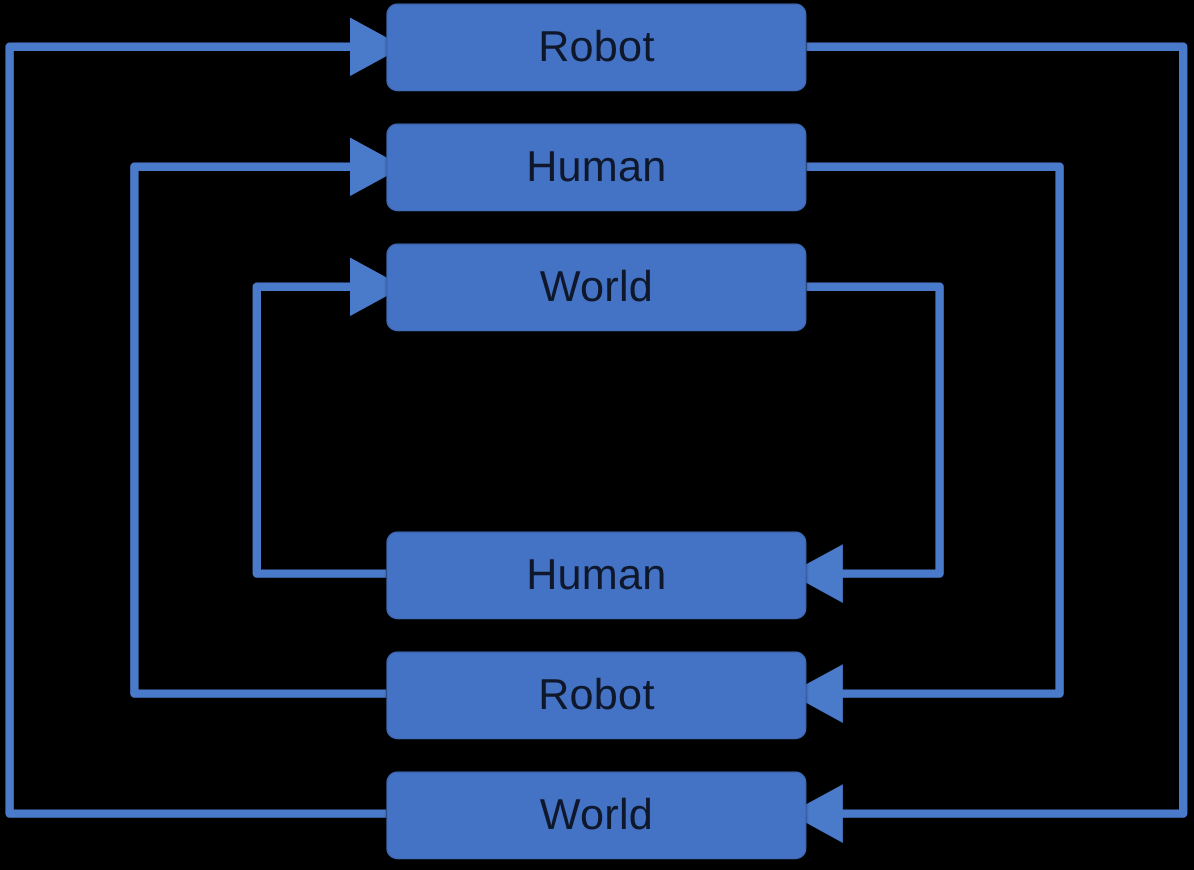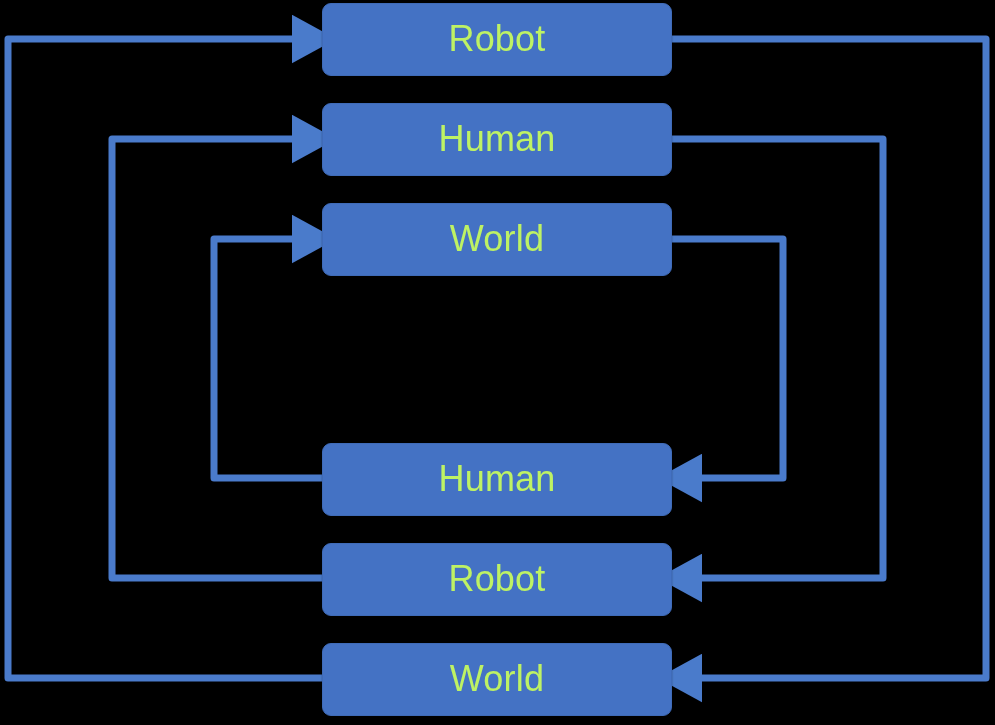--- a/index.html
+++ b/index.html
@@ -25,21 +25,21 @@
     width: 995px;
     height: 725px;
   }
   .node {
     position: absolute;
     box-sizing: border-box;
     border-radius: 9px;
     display: flex;
     align-items: center;
     justify-content: center;
-    color: #bef264;
+    color: #0f172a;
     font-size: 36px;
     font-weight: 400;
     line-height: 1;
     letter-spacing: 0.2px;
     border: 1px solid #3F6BB8;
     box-shadow: 0 1px 2px rgba(0,0,0,0.35);
     z-index: 5;
     user-select: none;
   }
   .node-label {

